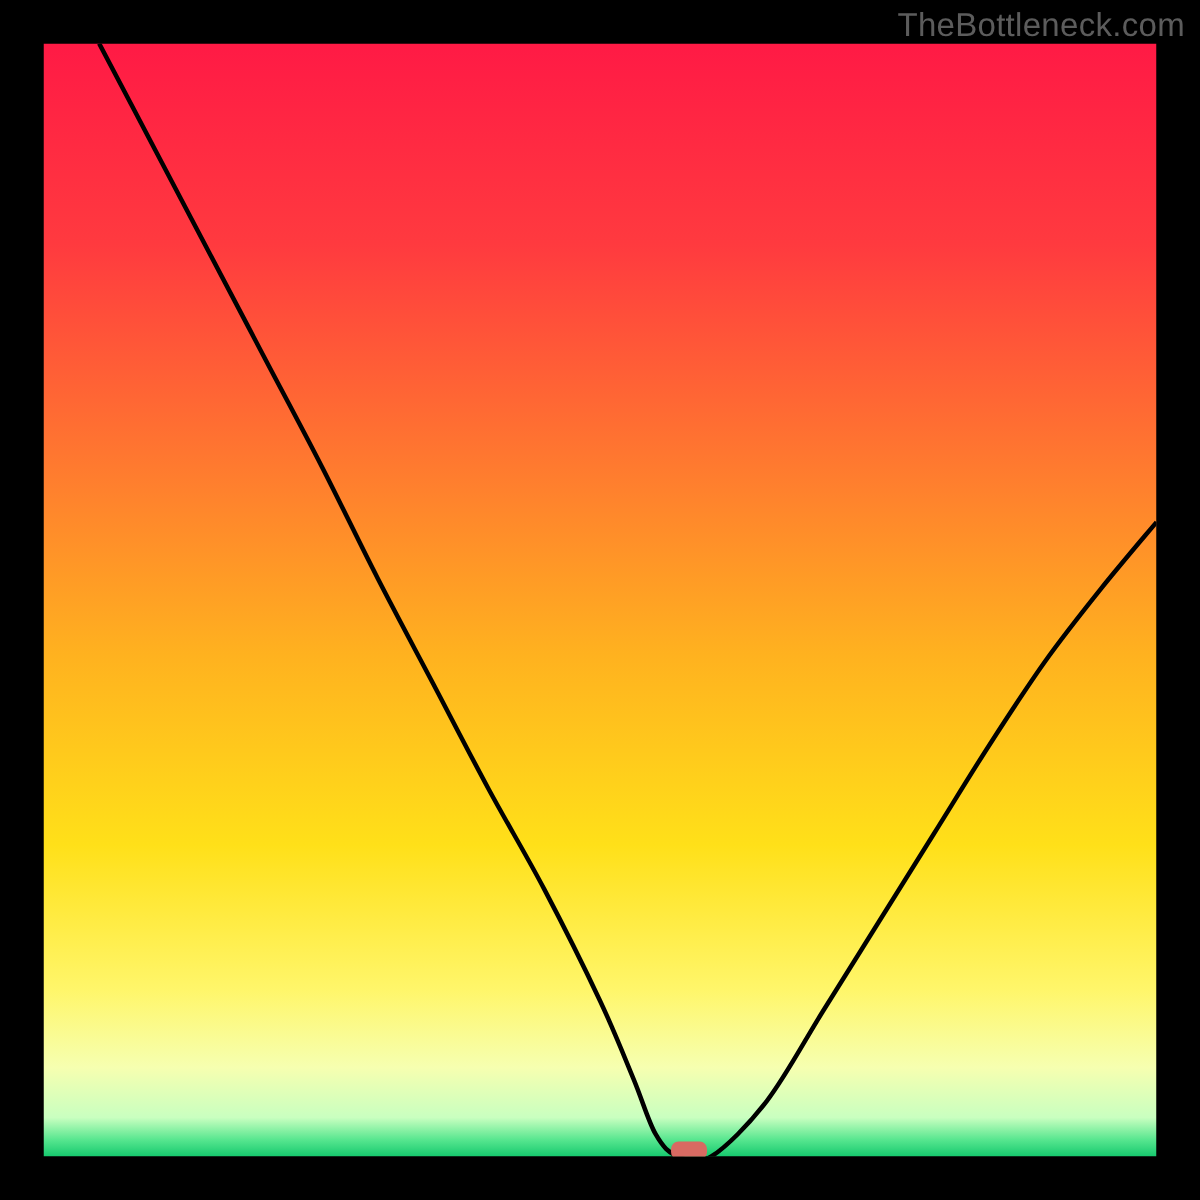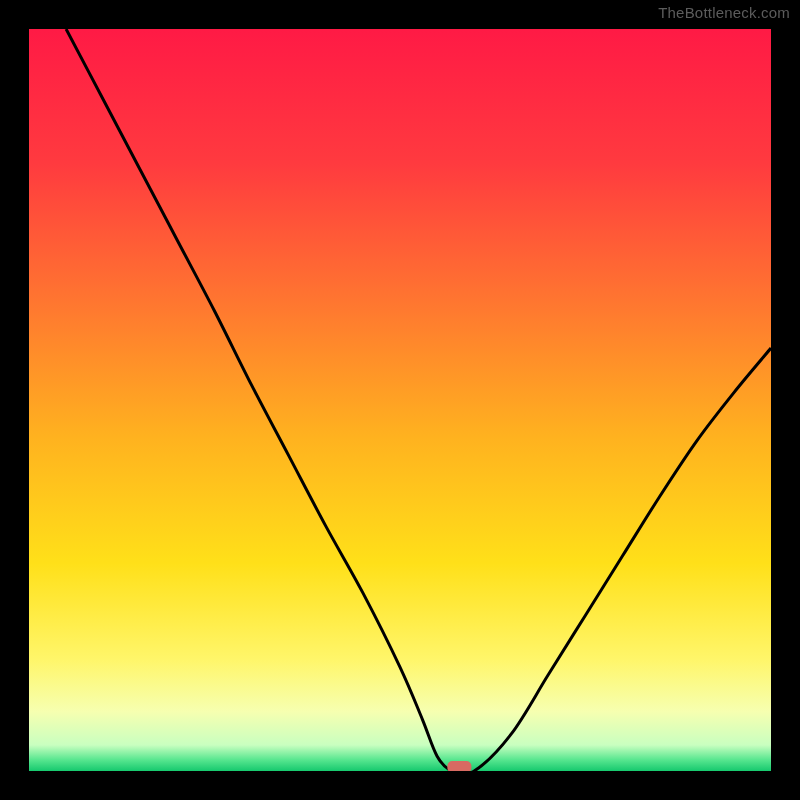--- a/index.html
+++ b/index.html
@@ -24,21 +24,21 @@
     left: 0;
     top: 0;
     width: 742px;
     height: 742px;
   }
   .watermark {
     position: absolute;
     top: 4px;
     right: 10px;
     color: #5c5c5c;
-    font-size: 15px;
+    font-size: 22px;
     font-weight: 500;
     letter-spacing: 0.2px;
     user-select: none;
   }
 </style>
 </head>
 <body>
 
 <div class="frame">
   <svg class="plot-area" viewBox="0 0 742 742" preserveAspectRatio="none">

